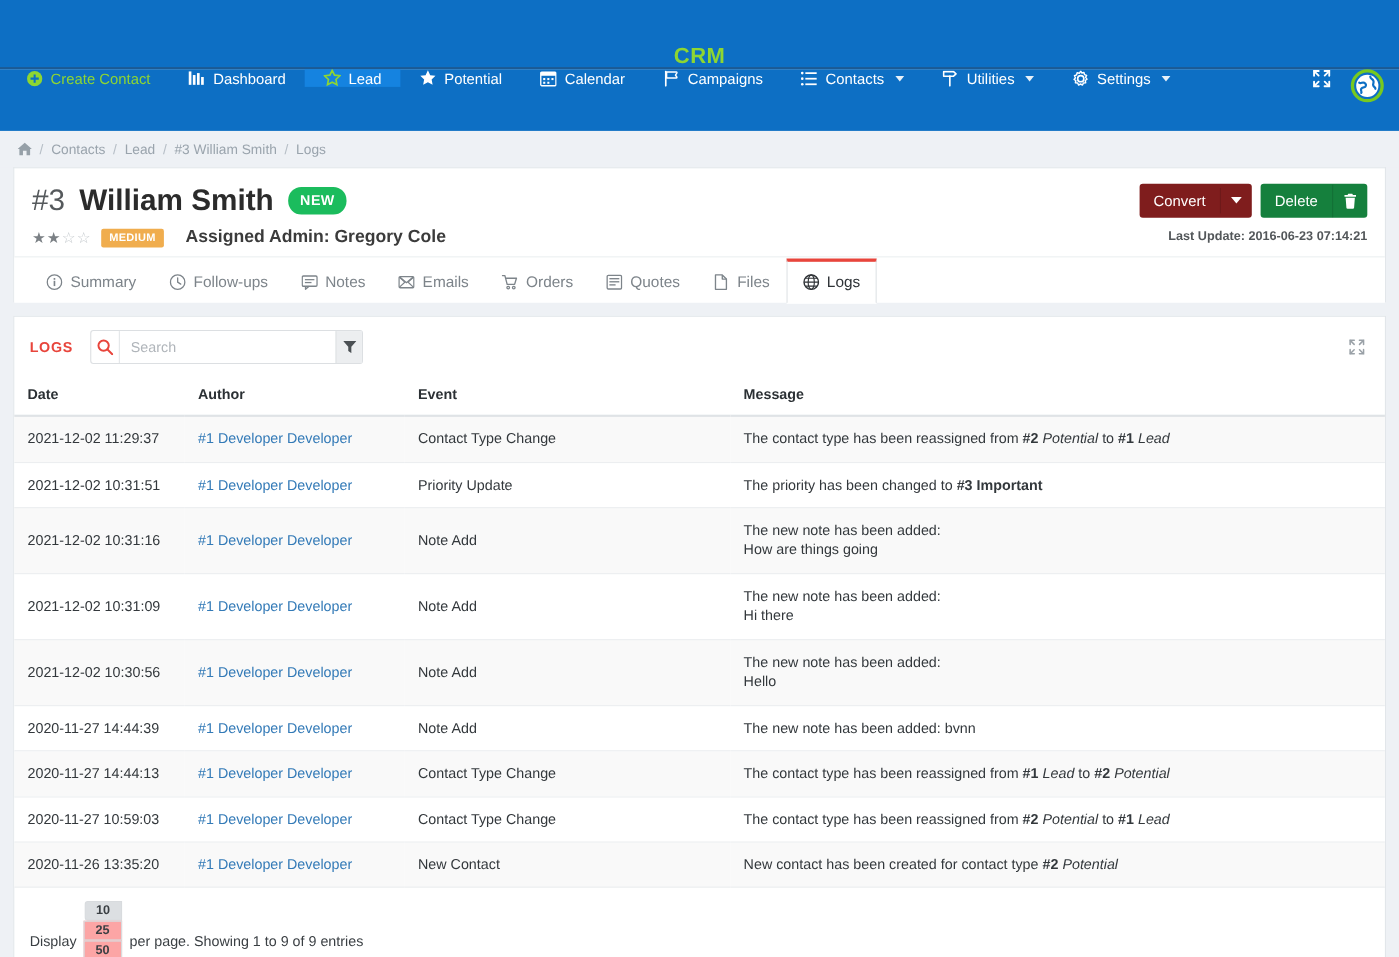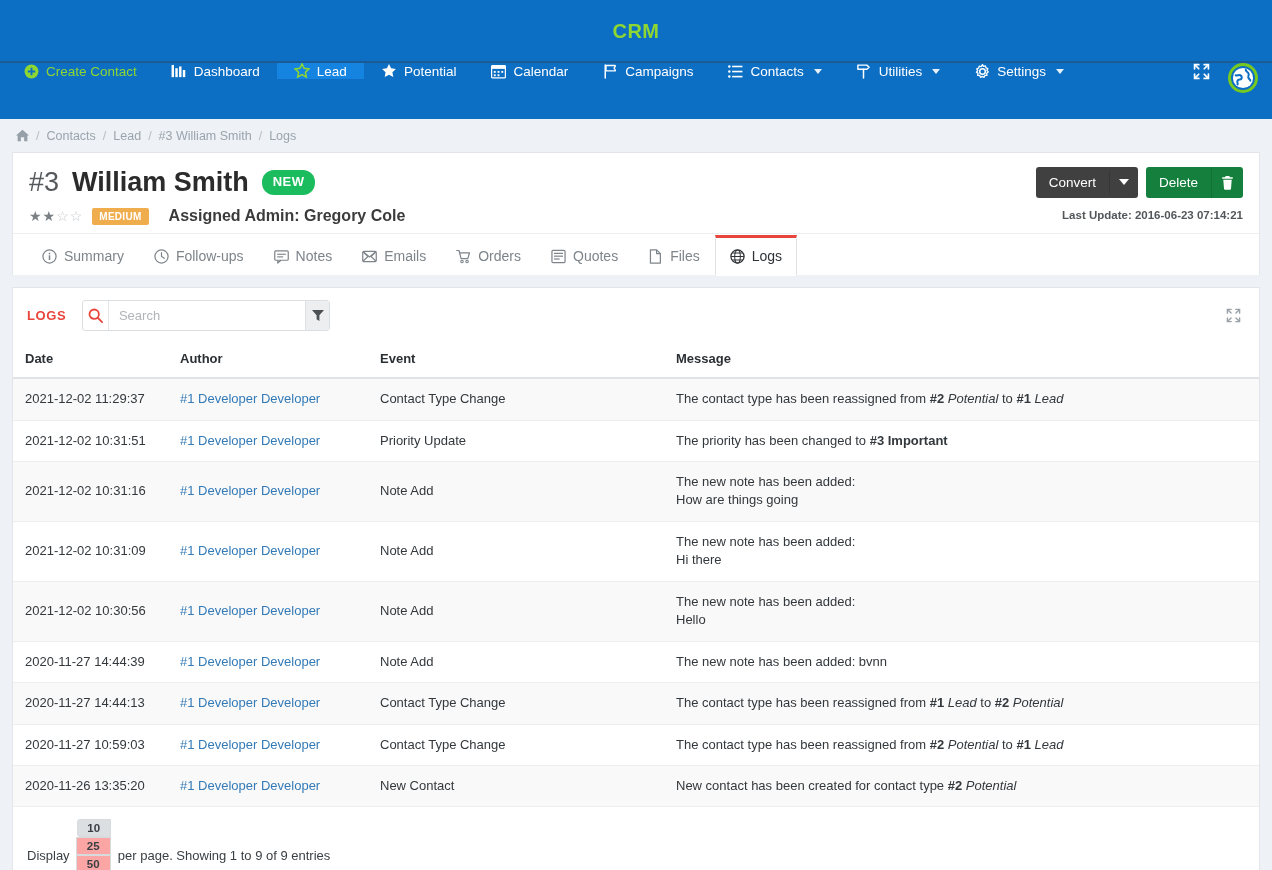--- a/index.html
+++ b/index.html
@@ -8,21 +8,21 @@
     width: 1272px; height: 870px;
     font-family: "Liberation Sans", sans-serif;
     background: #eef1f5;
     overflow: hidden;
   }
 
   
   .brandbar {
     height: 63px;
     background: #0d6fc4;
-    display: flex; align-items: center; justify-content: center;
+    display: flex; align-items: flex-end; justify-content: center;
     position: relative;
   }
   .brandbar .brand {
     color: #8ed632;
     font-size: 20px;
     font-weight: bold;
     letter-spacing: .5px;
   }
   .brandbar::after {
     content: "";
@@ -156,21 +156,21 @@
     border-radius: 3px;
     overflow: hidden;
     font-family: inherit;
   }
   .btn .lbl { padding: 8px 13px; }
   .btn .sub {
     padding: 8px 9px;
     display: flex; align-items: center; justify-content: center;
     border-left: 1px solid rgba(0,0,0,.13);
   }
-  .btn-convert { background: #404040; }
+  .btn-convert { background: #7f1d1d; }
   .btn-archive { background: #f4622a; }
   .btn-archive .sub { background: #ee5e28; }
   .btn-delete  { background: #15803d; }
   .last-update {
     margin-top: 11px;
     font-size: 11.5px;
     color: #53575a;
     font-weight: bold;
   }
 

